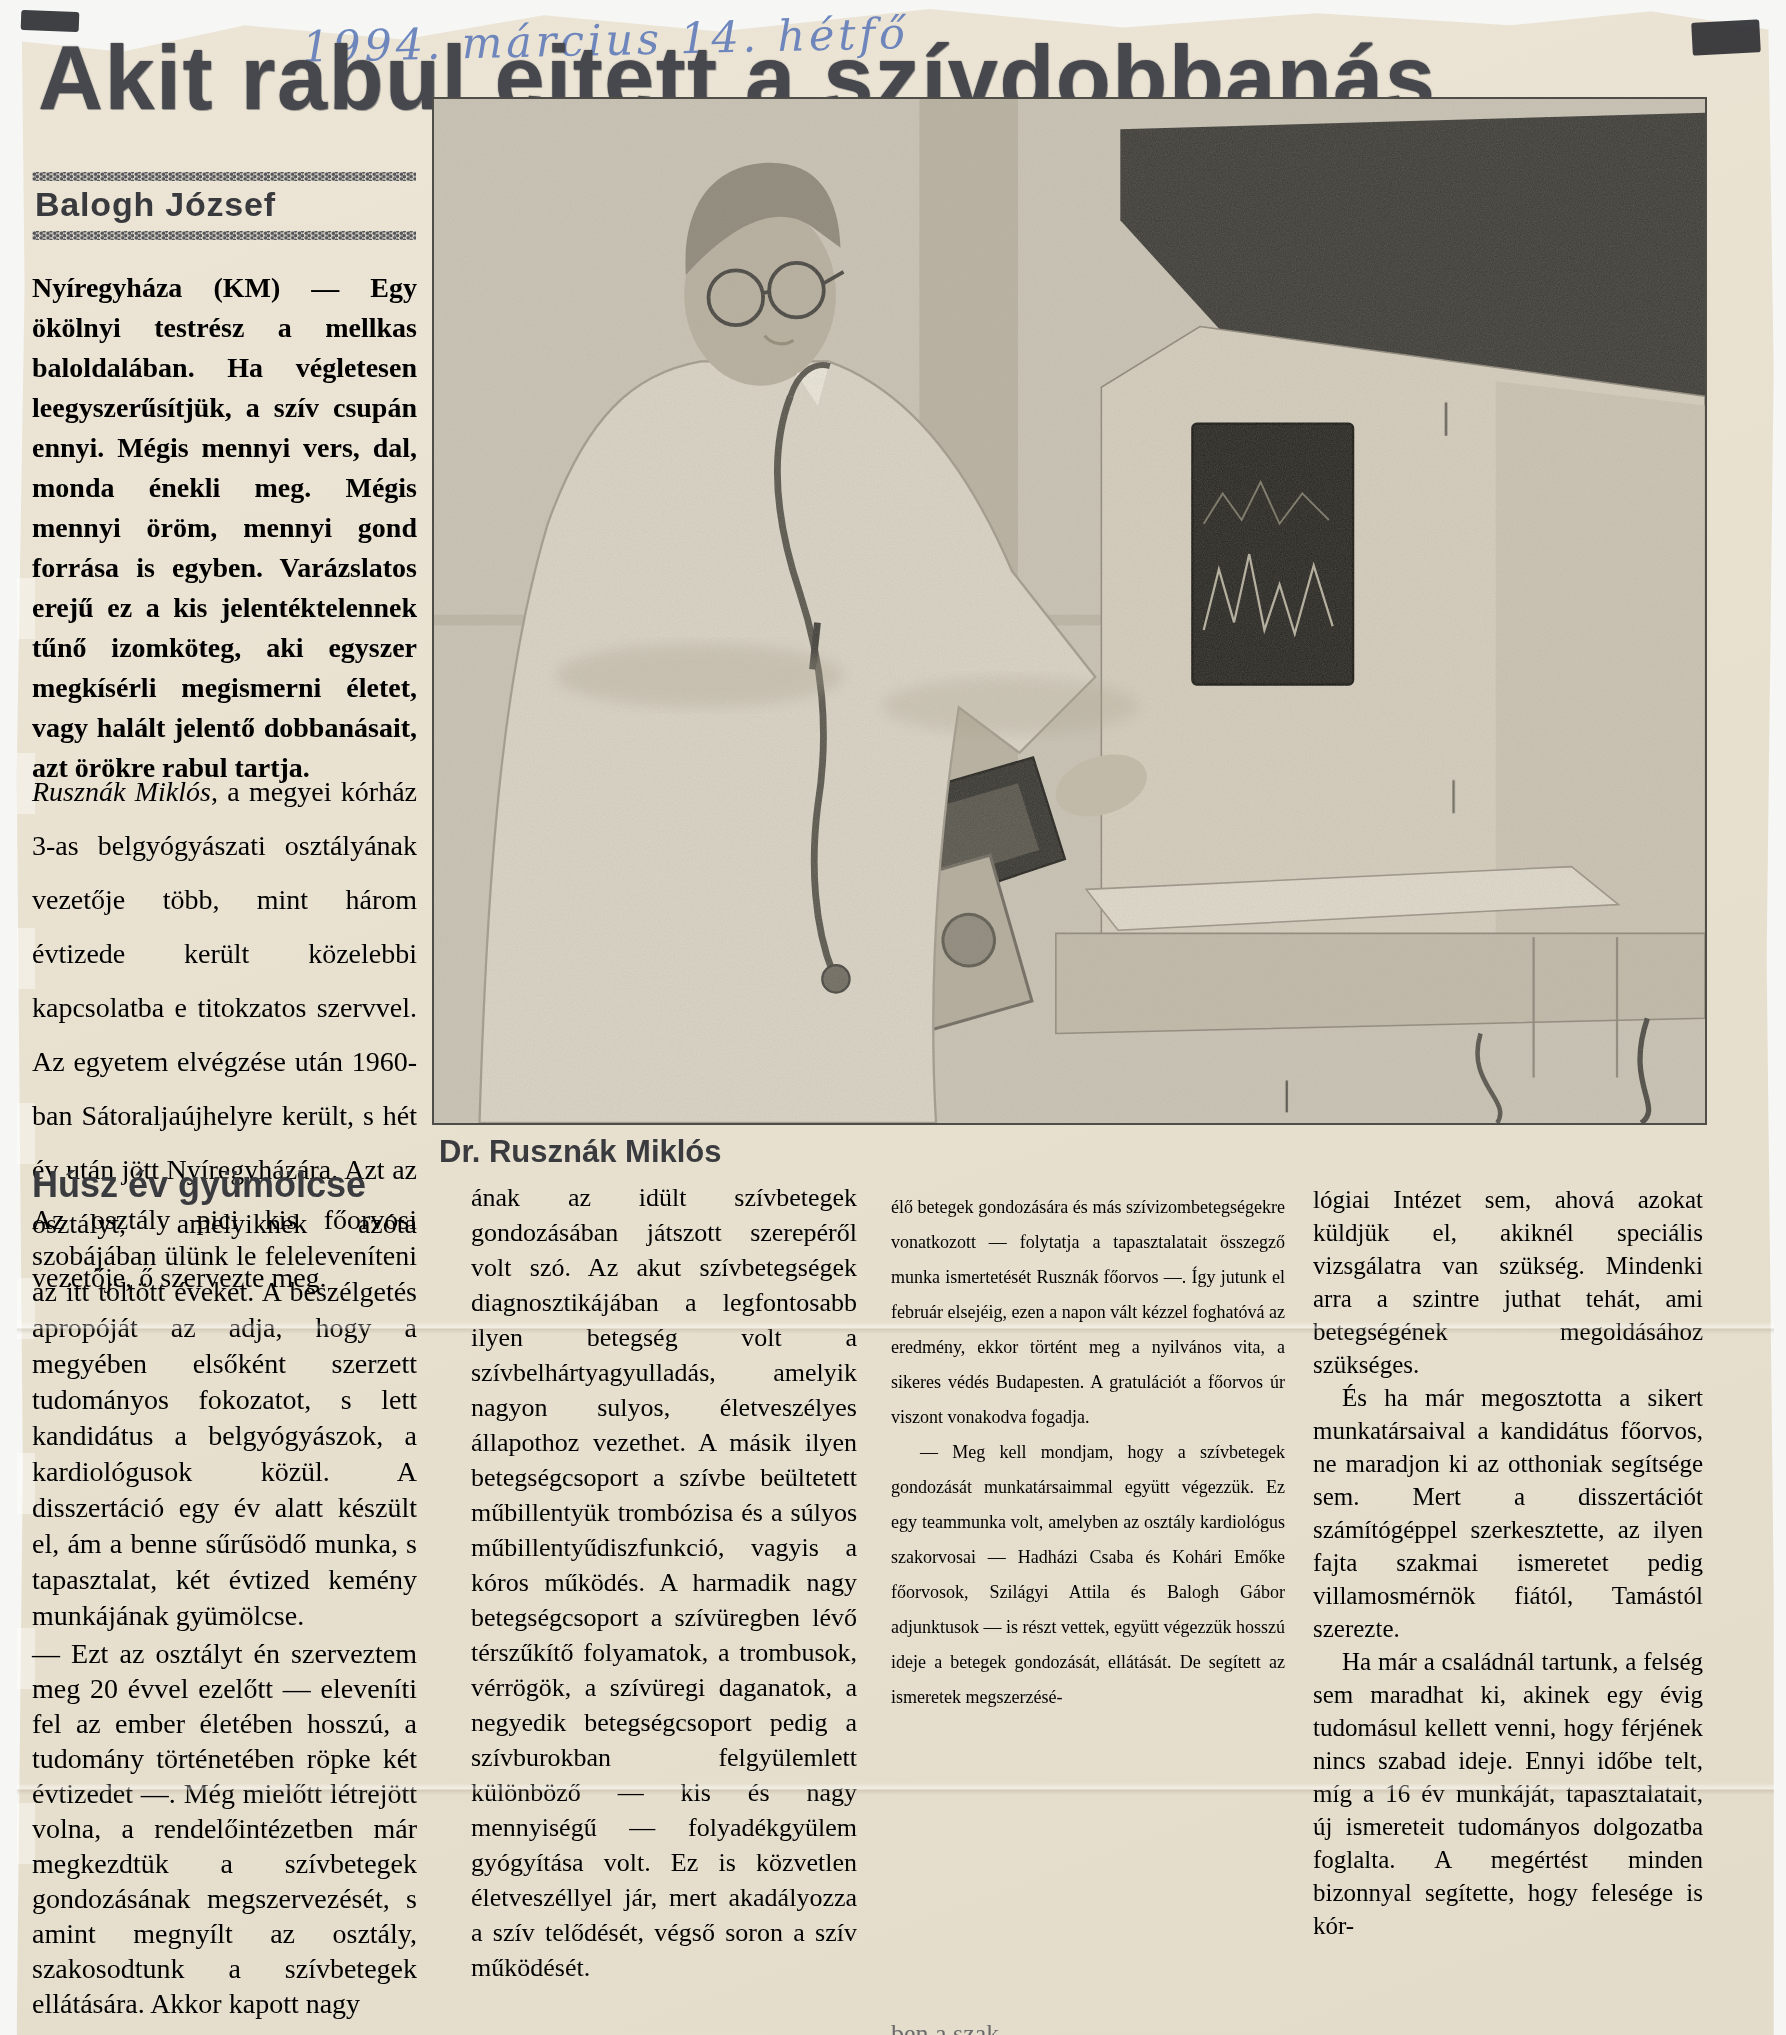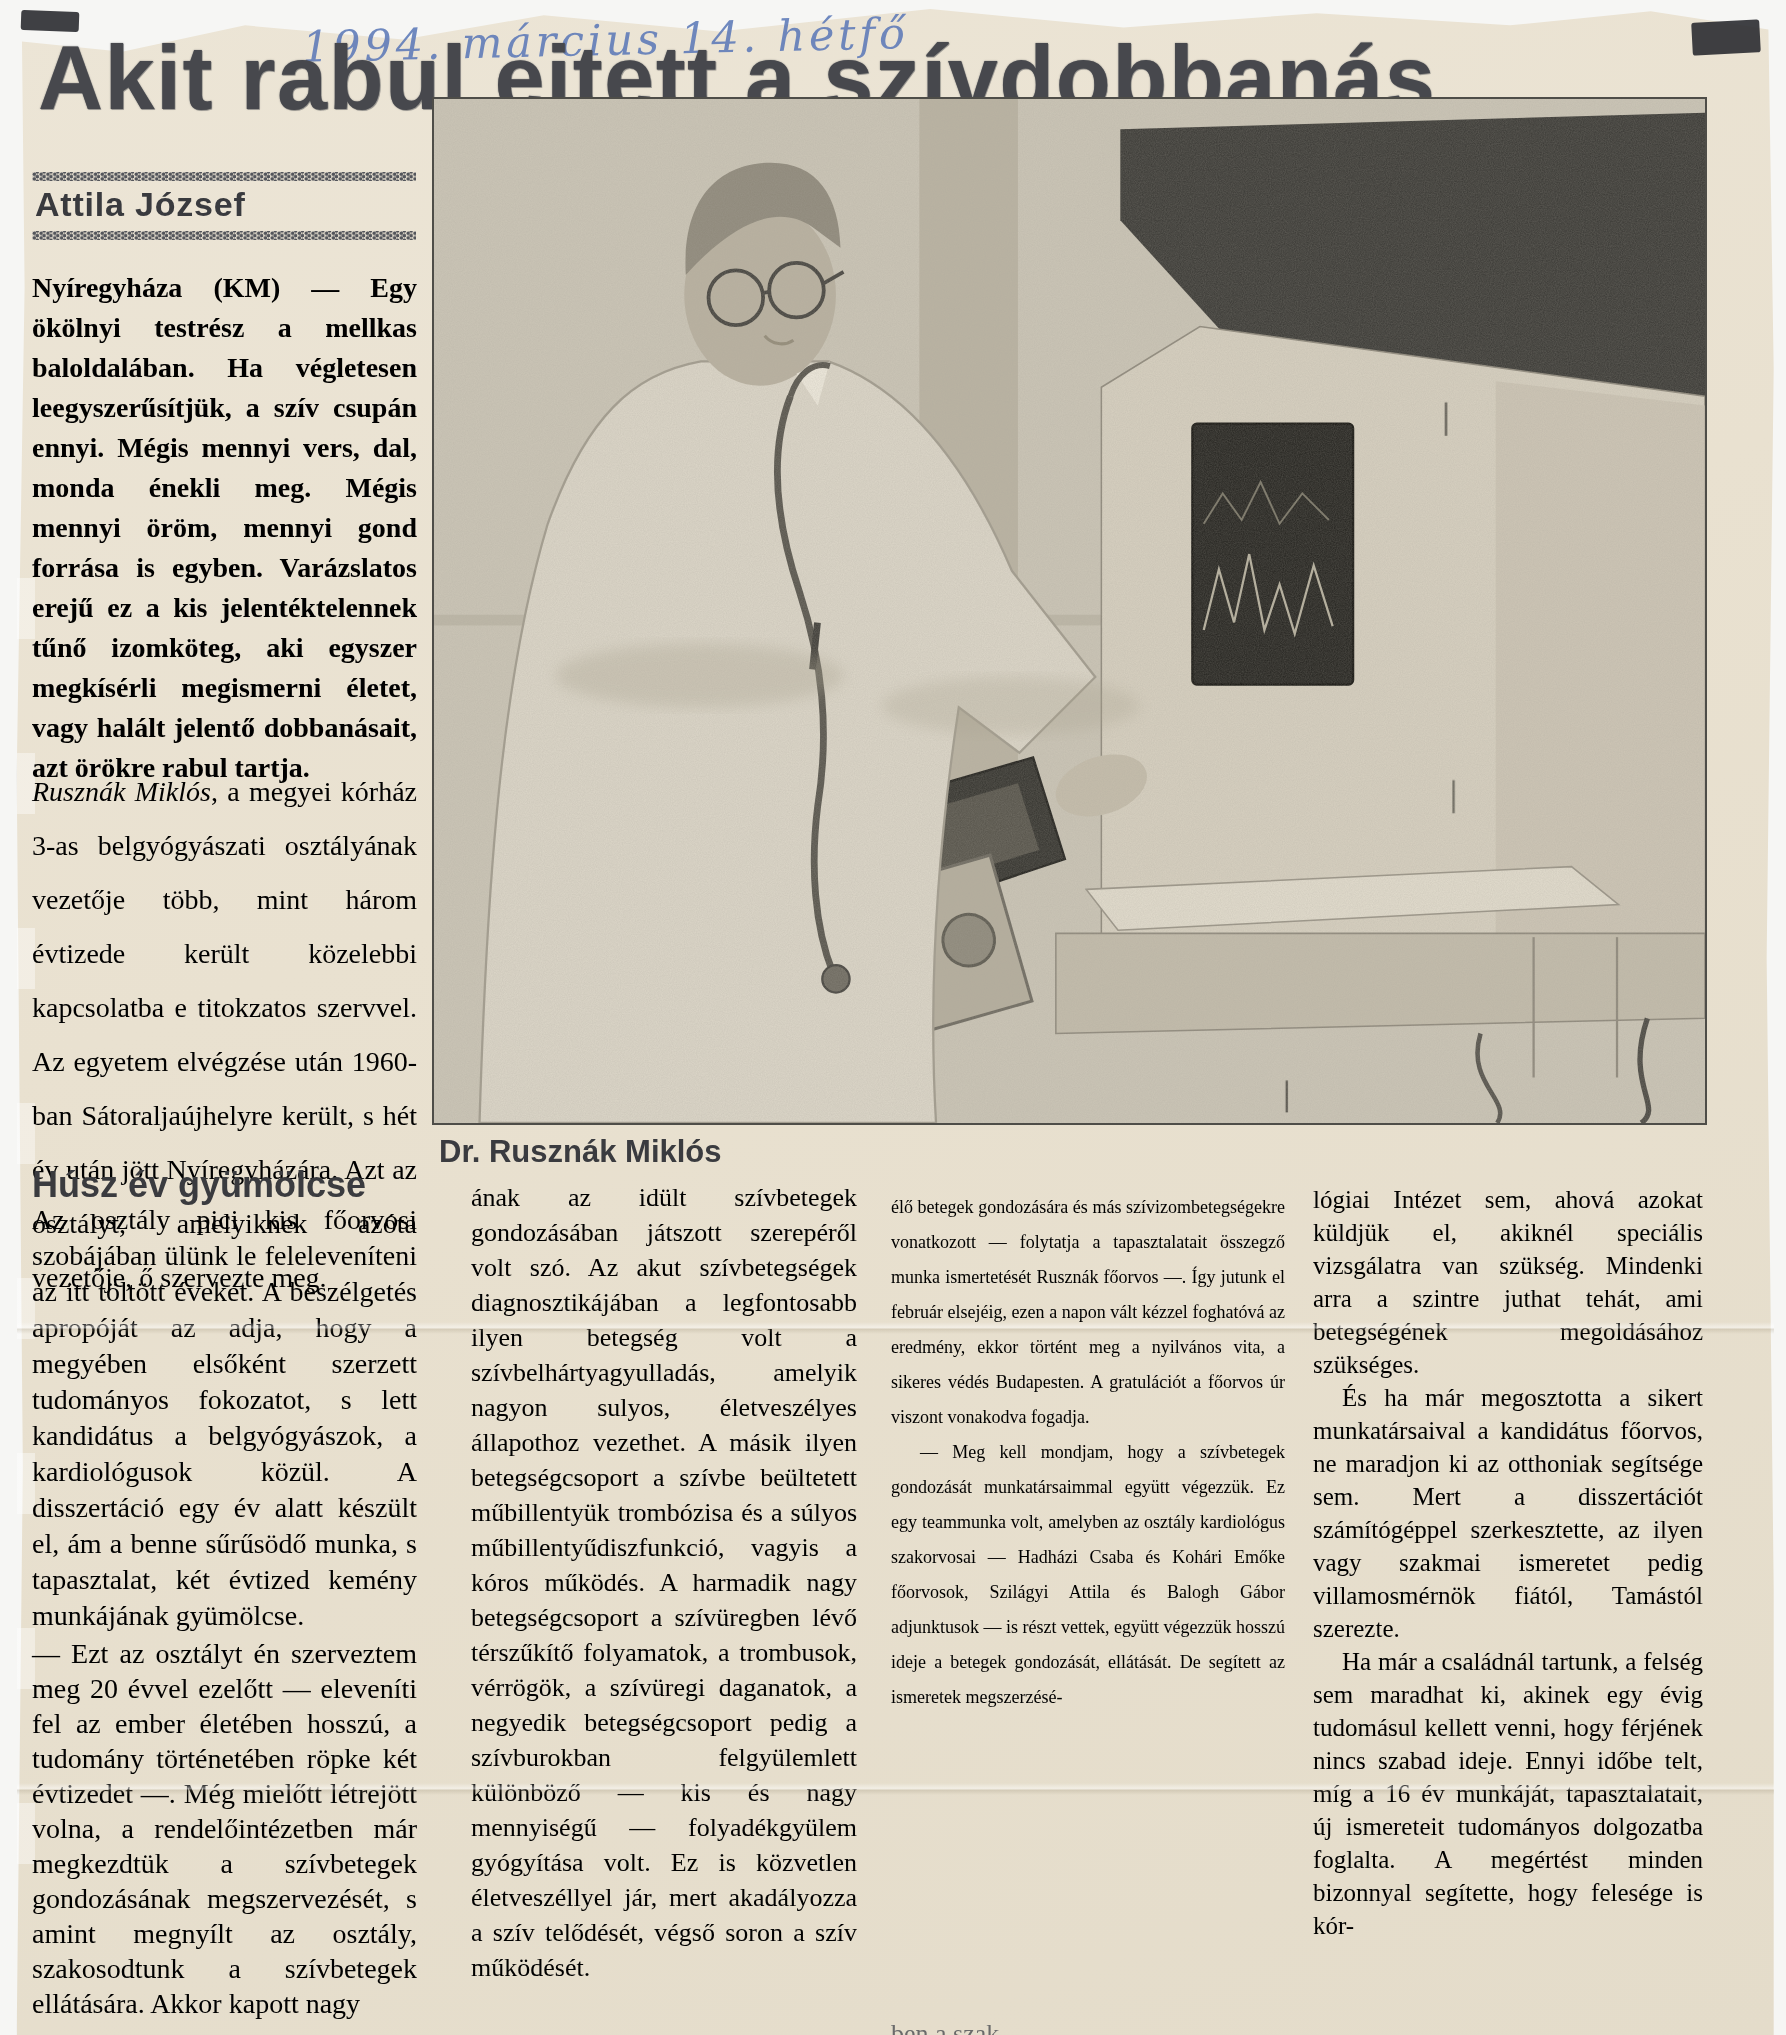--- a/index.html
+++ b/index.html
@@ -55,21 +55,21 @@
   <div id="paper"></div>
   <div id="streaks"></div>
 
   <div class="smudge" style="left:21px;top:10.6px;width:58px;height:20px;transform:rotate(2deg);"></div>
   <div class="smudge" style="left:1692px;top:21px;width:68px;height:33px;transform:rotate(-3deg);"></div>
 
   <div id="handwriting">1994. március 14. hétfő</div>
   <div id="headline">Akit rabul ejtett a szívdobbanás</div>
 
   <div class="dotrule" style="top:172px;"></div>
-  <div id="byline">Attila József</div>
+  <div id="byline">Balogh József</div>
   <div class="dotrule" style="top:231px;"></div>
 
   <div id="c1-lead" class="body-col c1">Nyíregyháza (KM) — Egy ökölnyi testrész a mellkas baloldalában. Ha végletesen leegyszerűsítjük, a szív csupán ennyi. Mégis mennyi vers, dal, monda énekli meg. Mégis mennyi öröm, mennyi gond forrása is egyben. Varázslatos erejű ez a kis jelentéktelennek tűnő izomköteg, aki egyszer megkísérli megismerni életet, vagy halált jelentő dobbanásait, azt örökre rabul tartja.</div>
   <div id="c1-intro" class="body-col c1"><span class="ital">Rusznák Miklós</span><span>, a megyei kórház 3-as belgyógyászati osztályának vezetője több, mint három évtizede került közelebbi kapcsolatba e titokzatos szervvel. Az egyetem elvégzése után 1960-ban Sátoraljaújhelyre került, s hét év után jött Nyíregyházára. Azt az osztályt, amelyiknek azóta vezetője, ő szervezte meg.</span></div>
   <div id="c1-sub">Húsz év gyümölcse</div>
   <div id="c1-p3" class="body-col c1">Az osztály pici kis főorvosi szobájában ülünk le feleleveníteni az itt töltött éveket. A beszélgetés apropóját az adja, hogy a megyében elsőként szerzett tudományos fokozatot, s lett kandidátus a belgyógyászok, a kardiológusok közül. A disszertáció egy év alatt készült el, ám a benne sűrűsödő munka, s tapasztalat, két évtized kemény munkájának gyümölcse.</div>
   <div id="c1-p4" class="body-col c1">— Ezt az osztályt én szerveztem meg 20 évvel ezelőtt — eleveníti fel az ember életében hosszú, a tudomány történetében röpke két évtizedet —. Még mielőtt létrejött volna, a rendelőintézetben már megkezdtük a szívbetegek gondozásának megszervezését, s amint megnyílt az osztály, szakosodtunk a szívbetegek ellátására. Akkor kapott nagy</div>
 
   <svg id="photo" viewBox="0 0 1676 1350" preserveAspectRatio="none">
     <defs>
@@ -146,20 +146,20 @@
   <div class="body-col c2">ának az idült szívbetegek gondozásában játszott szerepéről volt szó. Az akut szívbetegségek diagnosztikájában a legfontosabb ilyen betegség volt a szívbelhártyagyulladás, amelyik nagyon sulyos, életveszélyes állapothoz vezethet. A másik ilyen betegségcsoport a szívbe beültetett műbillentyük trombózisa és a súlyos műbillentyűdiszfunkció, vagyis a kóros működés. A harmadik nagy betegségcsoport a szívüregben lévő térszűkítő folyamatok, a trombusok, vérrögök, a szívüregi daganatok, a negyedik betegségcsoport pedig a szívburokban felgyülemlett különböző — kis és nagy mennyiségű — folyadékgyülem gyógyítása volt. Ez is közvetlen életveszéllyel jár, mert akadályozza a szív telődését, végső soron a szív működését.</div>
 
   <div class="body-col c3">
     <p>élő betegek gondozására és más szívizombetegségekre vonatkozott — folytatja a tapasztalatait összegző munka ismertetését Rusznák főorvos —. Így jutunk el február elsejéig, ezen a napon vált kézzel foghatóvá az eredmény, ekkor történt meg a nyilvános vita, a sikeres védés Budapesten. A gratulációt a főorvos úr viszont vonakodva fogadja.</p>
     <p class="indent">— Meg kell mondjam, hogy a szívbetegek gondozását munkatársaimmal együtt végezzük. Ez egy teammunka volt, amelyben az osztály kardiológus szakorvosai — Hadházi Csaba és Kohári Emőke főorvosok, Szilágyi Attila és Balogh Gábor adjunktusok — is részt vettek, együtt végezzük hosszú ideje a betegek gondozását, ellátását. De segített az ismeretek megszerzésé-</p>
   </div>
   <div class="partial faded">ben a szak</div>
 
   <div class="body-col c4">
     <p>lógiai Intézet sem, ahová azokat küldjük el, akiknél speciális vizsgálatra van szükség. Mindenki arra a szintre juthat tehát, ami betegségének megoldásához szükséges.</p>
-    <p class="indent">És ha már megosztotta a sikert munkatársaival a kandidátus főorvos, ne maradjon ki az otthoniak segítsége sem. Mert a disszertációt számítógéppel szerkesztette, az ilyen vagy szakmai ismeretet pedig villamosmérnök fiától, Tamástól szerezte.</p>
+    <p class="indent">És ha már megosztotta a sikert munkatársaival a kandidátus főorvos, ne maradjon ki az otthoniak segítsége sem. Mert a disszertációt számítógéppel szerkesztette, az ilyen fajta szakmai ismeretet pedig villamosmérnök fiától, Tamástól szerezte.</p>
     <p class="indent">Ha már a családnál tartunk, a felség sem maradhat ki, akinek egy évig tudomásul kellett venni, hogy férjének nincs szabad ideje. Ennyi időbe telt, míg a 16 év munkáját, tapasztalatait, új ismereteit tudományos dolgozatba foglalta. A megértést minden bizonnyal segítette, hogy felesége is kór-</p>
   </div>
 
   <div class="crease" style="top:1322px;"></div>
   <div class="crease" style="top:1783px;"></div>
 </div>
 
 
 </body></html>

